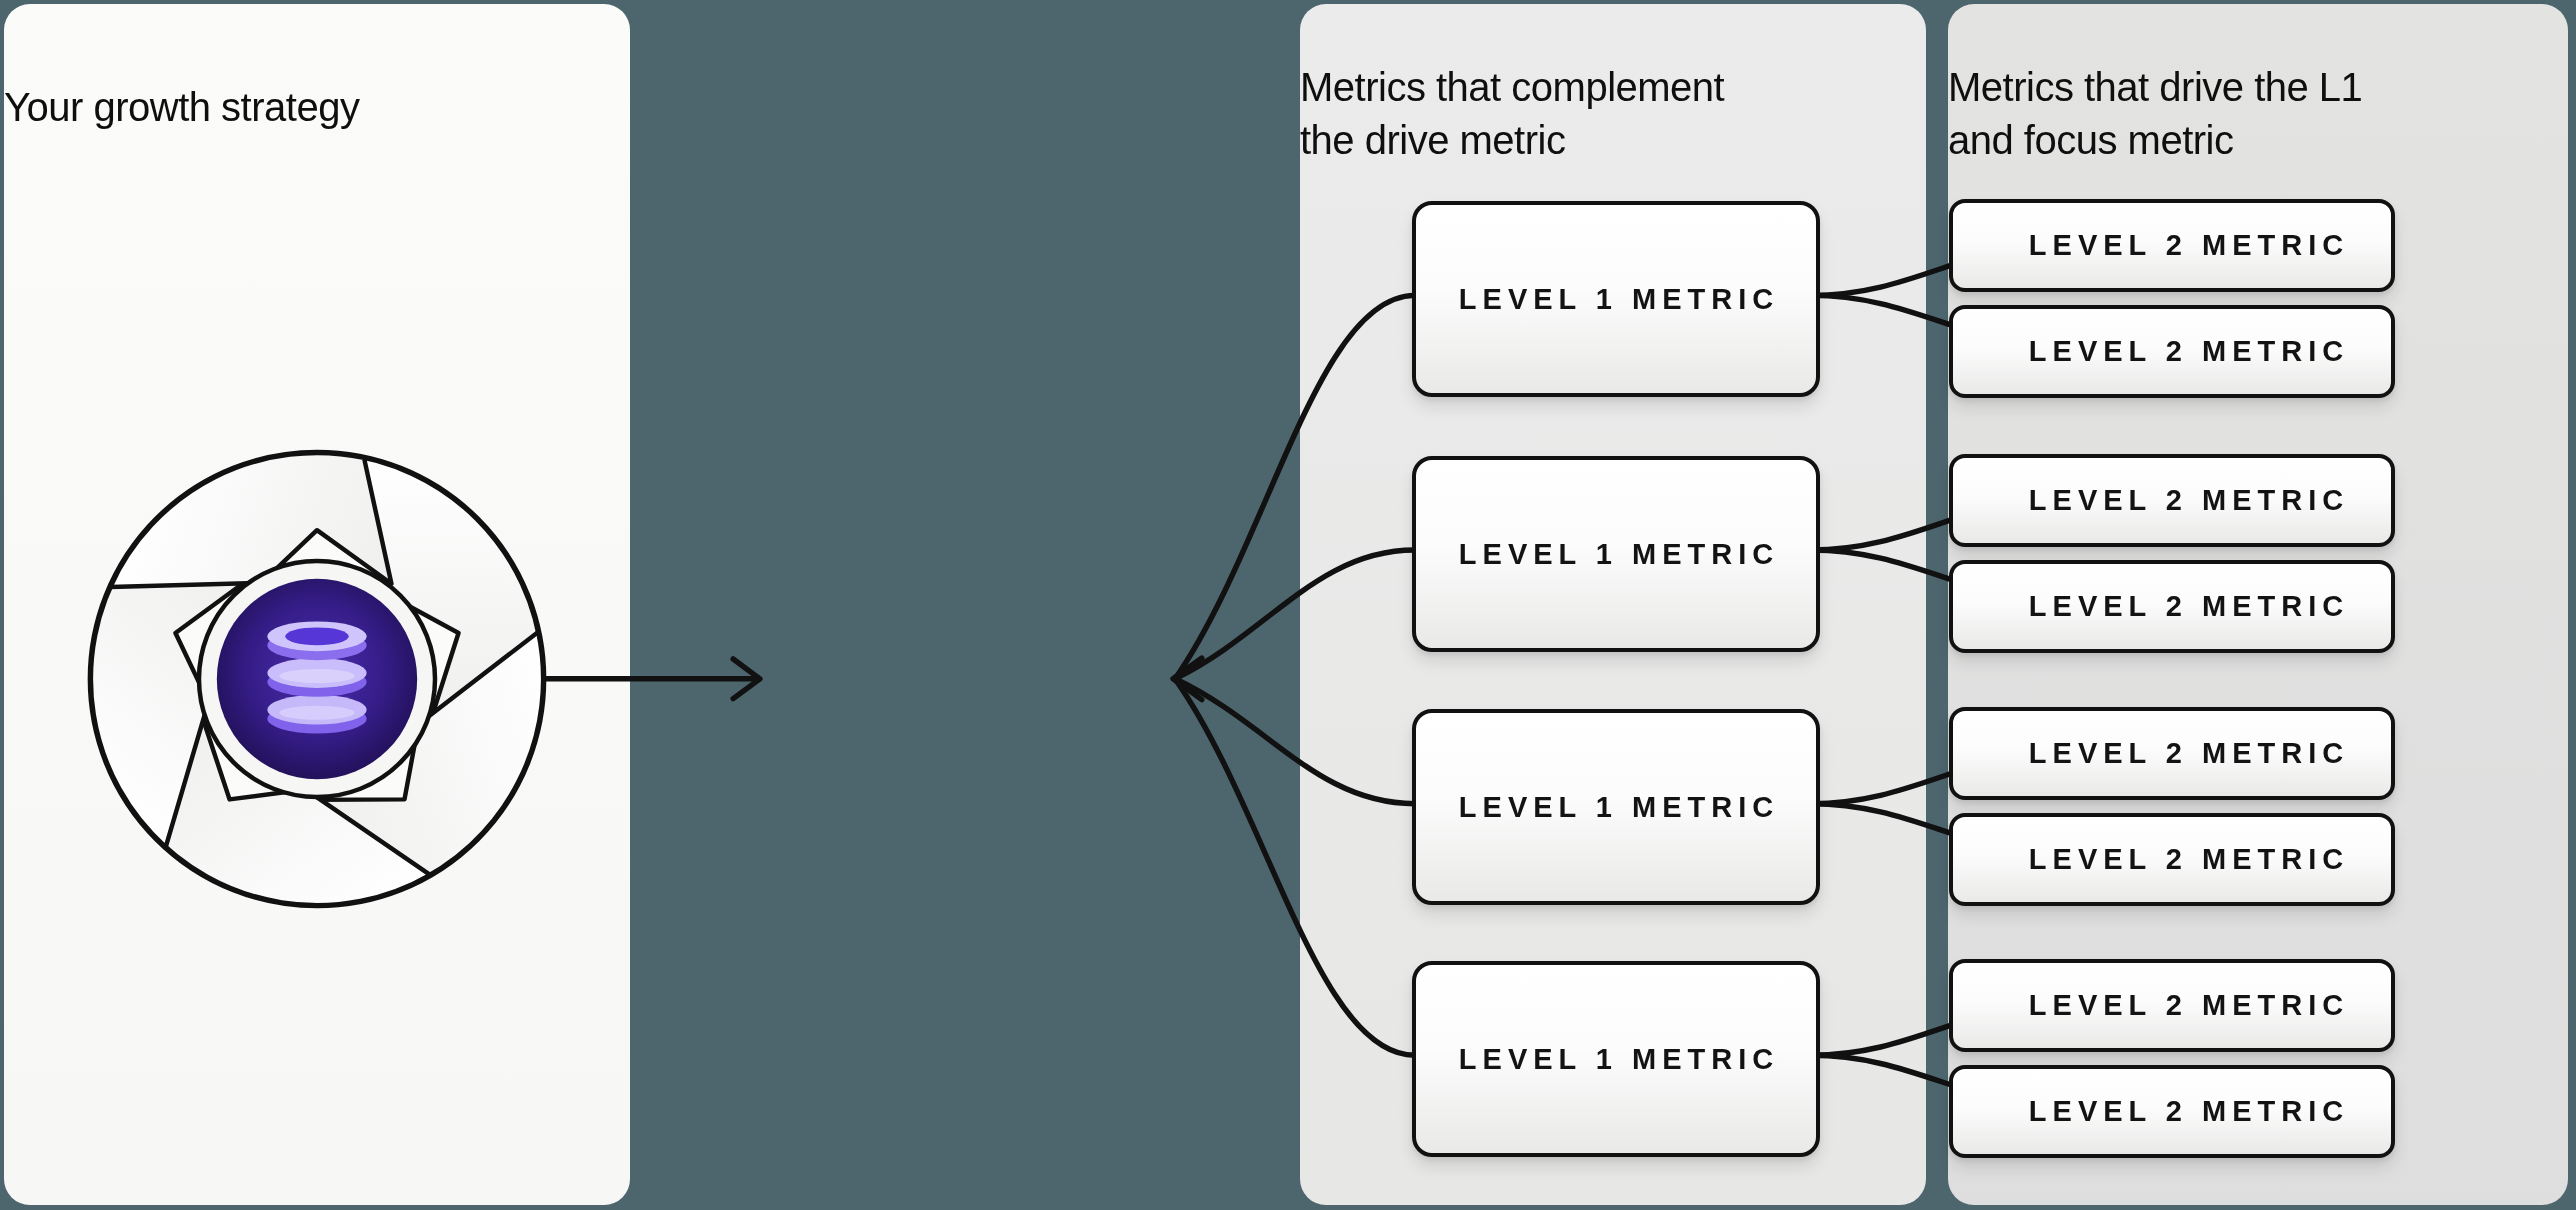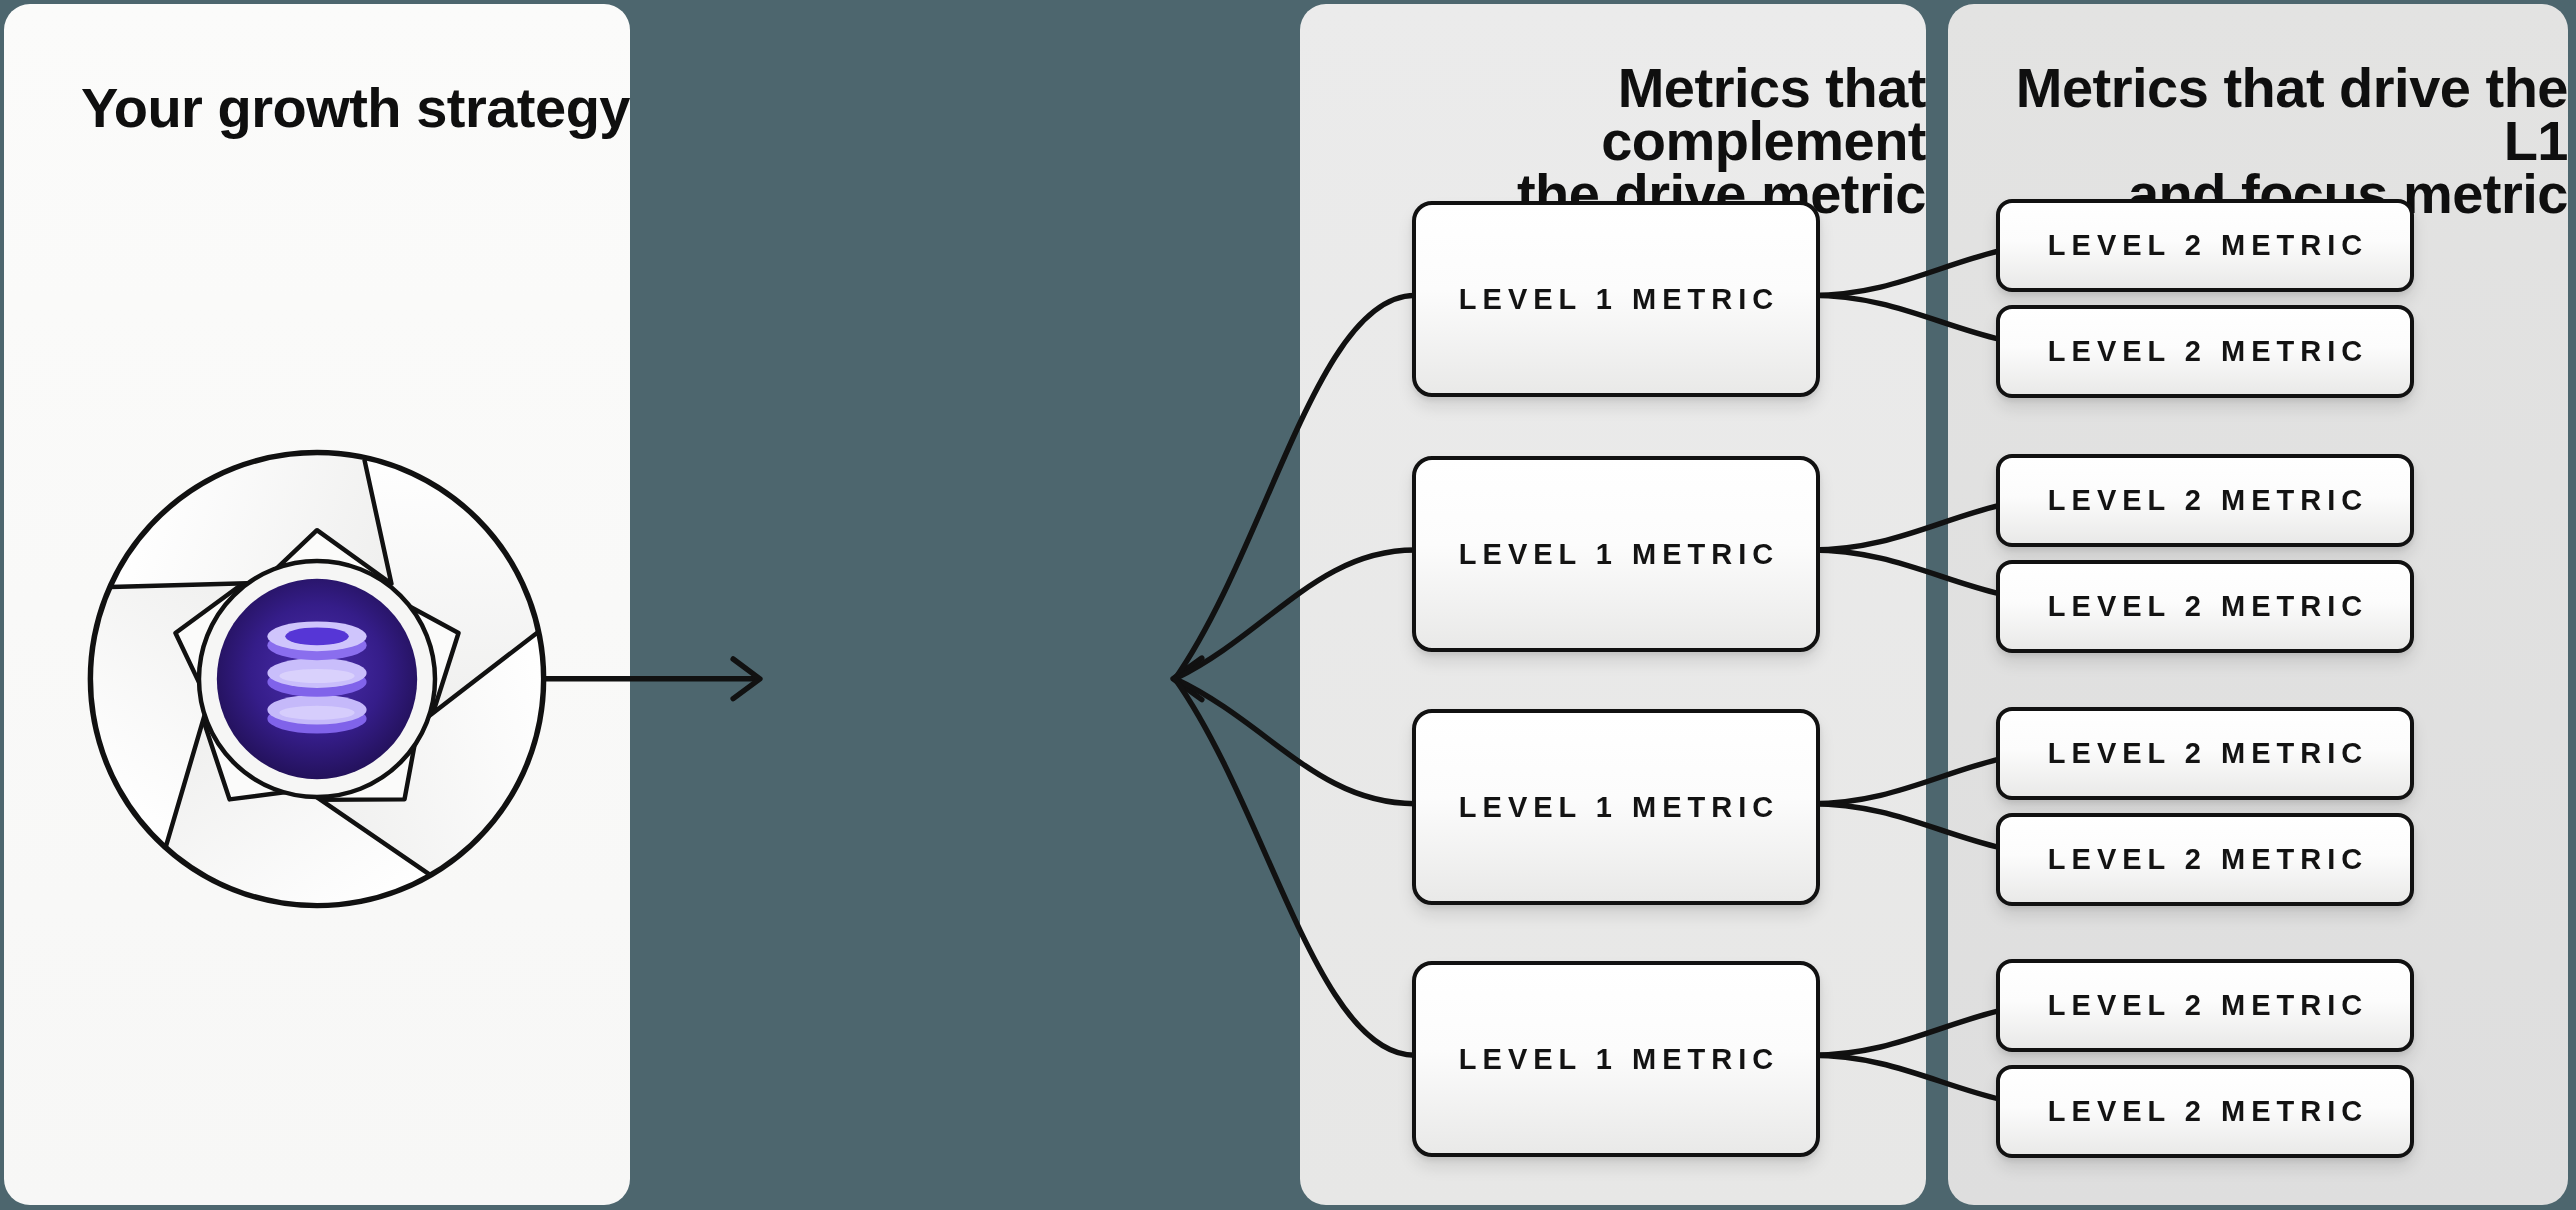--- a/index.html
+++ b/index.html
@@ -9,43 +9,43 @@
     font-family:"Liberation Sans",sans-serif;
   }
   .panel{
     position:absolute;top:4px;height:1201px;border-radius:26px;z-index:1;
   }
   .panel.p1{left:4px;width:626px;background:linear-gradient(180deg,#fbfbfa,#f7f7f6);}
   .panel.p2{left:652px;width:626px;background:linear-gradient(180deg,#f5f5f4,#f1f1f0);}
   .panel.p3{left:1300px;width:626px;background:linear-gradient(180deg,#ebebeb,#e7e7e6);}
   .panel.p4{left:1948px;width:620px;background:linear-gradient(180deg,#e3e3e2,#dedede);}
   .panel-title{
-    position:absolute;top:57px;left:0;right:0;text-align:right;
-    font-size:56px;line-height:53px;font-weight:700;letter-spacing:-0.5px;
+    position:absolute;top:57px;left:0;right:0;text-align:left;
+    font-size:40px;line-height:53px;font-weight:400;letter-spacing:-0.5px;
     color:#0f0f0f;white-space:pre-line;
   }
   .panel.p1 .panel-title{top:77px;}
   svg.connectors{position:absolute;left:0;top:0;z-index:5;}
   svg.aperture{position:absolute;left:77px;top:439px;z-index:6;}
   .node{
     position:absolute;z-index:10;
     background:linear-gradient(180deg,#ffffff 0%,#fcfcfc 45%,#e9e9e8 100%);
     border:4px solid #111;border-radius:20px;
     display:flex;align-items:center;justify-content:center;
     box-shadow:0 10px 16px rgba(0,0,0,0.10),0 3px 5px rgba(0,0,0,0.08);
   }
   .node span{
     font-weight:700;color:#131313;white-space:nowrap;
     font-size:29px;letter-spacing:6px;padding-left:6px; 
   }
   .node.focus{left:764px;top:584px;width:404px;height:190px;}
   .node.focus span{font-size:30px;}
   .node.l1{left:1412px;width:400px;height:188px;}
   .node.l1.i0{top:201px;} .node.l1.i1{top:456px;} .node.l1.i2{top:709px;} .node.l1.i3{top:961px;}
-  .node.l2{left:1996px;width:410px;height:85px;border-radius:16px;}
+  .node.l2{left:1949px;width:410px;height:85px;border-radius:16px;padding-left:28px;}
   .node.l2.i0{top:199px;} .node.l2.i1{top:305px;}
   .node.l2.i2{top:454px;} .node.l2.i3{top:560px;}
   .node.l2.i4{top:707px;} .node.l2.i5{top:813px;}
   .node.l2.i6{top:959px;} .node.l2.i7{top:1065px;}
 </style>
 </head>
 <body>
 
 <div class="canvas">
 

